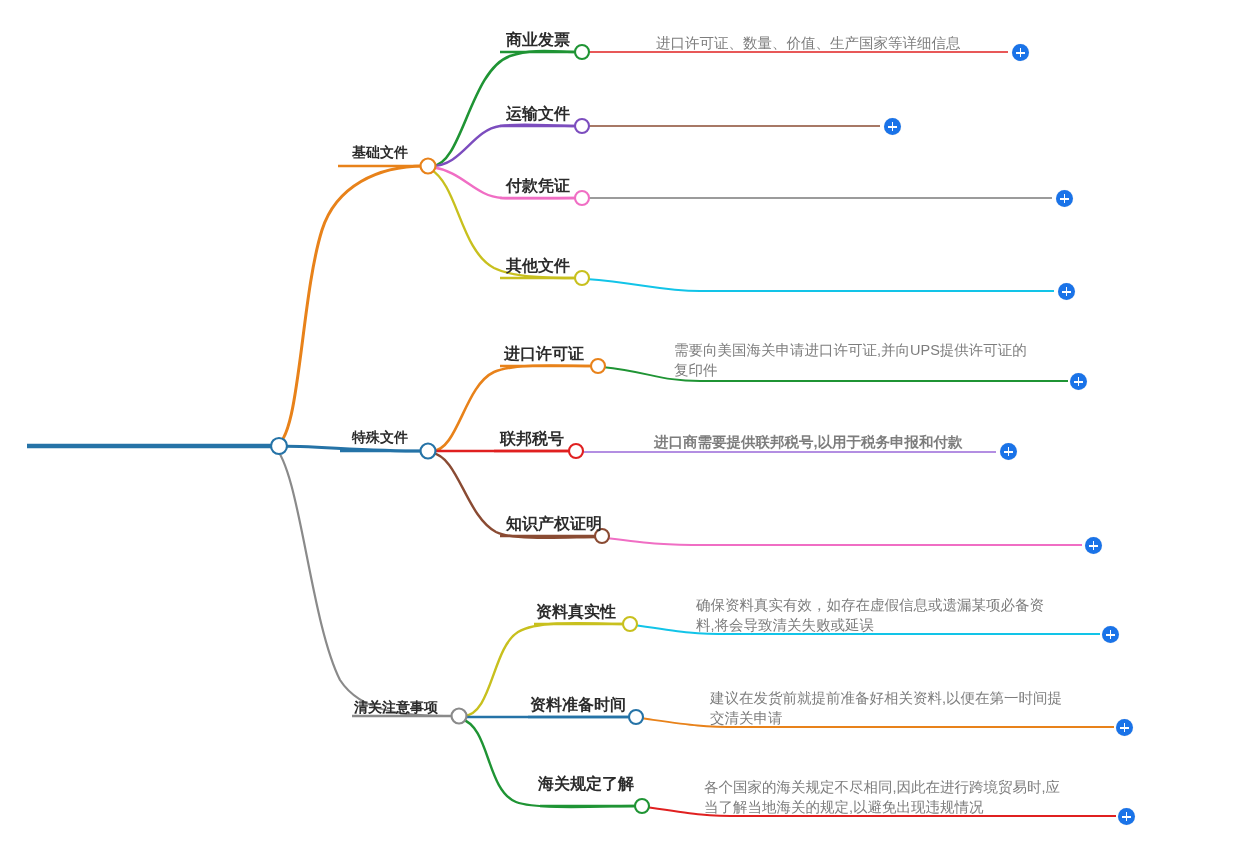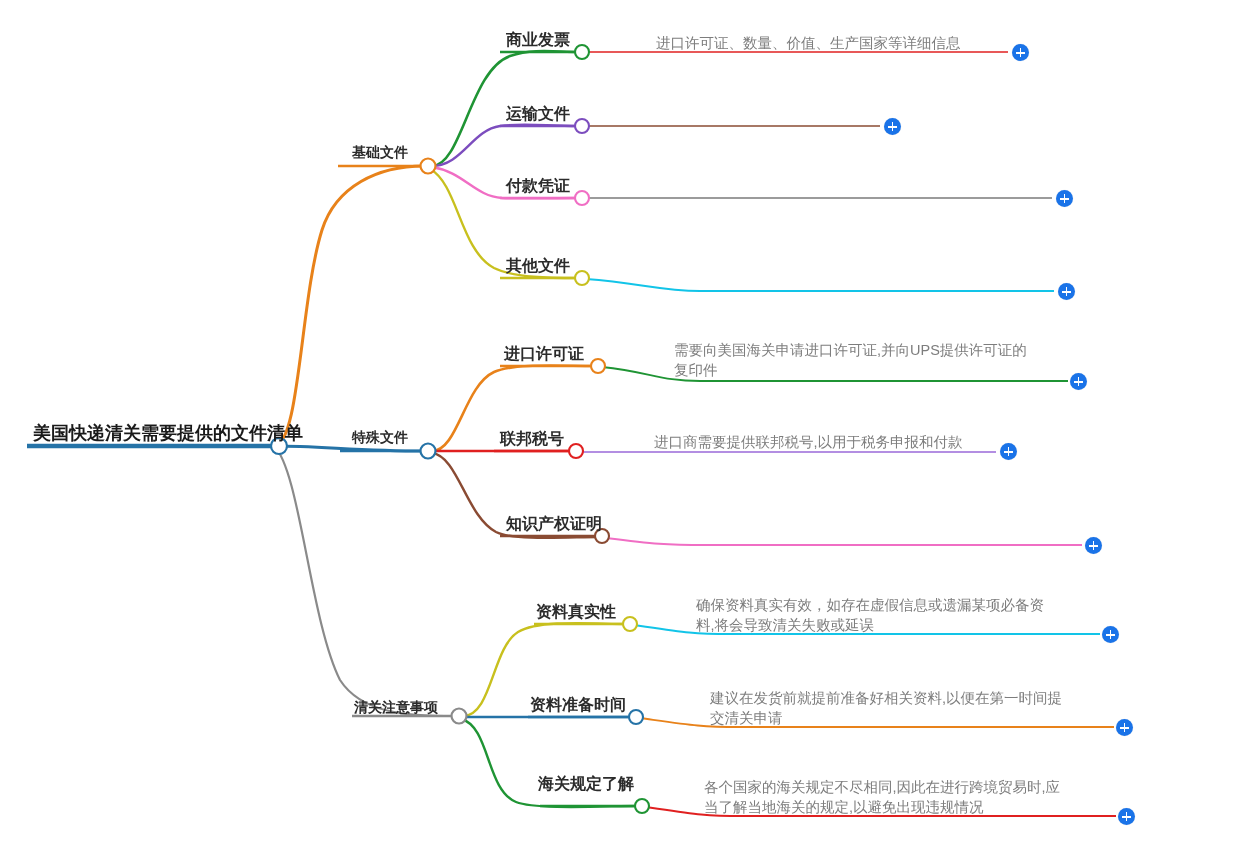--- a/index.html
+++ b/index.html
@@ -150,21 +150,20 @@
 
     <circle cx="598" cy="366" r="7" fill="#ffffff" stroke="#e8821a" stroke-width="2.1"></circle>
     <circle cx="576" cy="451" r="7" fill="#ffffff" stroke="#e02020" stroke-width="2.1"></circle>
     <circle cx="602" cy="536" r="7" fill="#ffffff" stroke="#8a4b33" stroke-width="2.1"></circle>
 
     <circle cx="630" cy="624" r="7" fill="#ffffff" stroke="#c8c01e" stroke-width="2.1"></circle>
     <circle cx="636" cy="717" r="7" fill="#ffffff" stroke="#2573a7" stroke-width="2.1"></circle>
     <circle cx="642" cy="806" r="7" fill="#ffffff" stroke="#1f9434" stroke-width="2.1"></circle>
   </svg>
 
-  <div class="node-label root-label" style="left:33px; top:424px;">美国快递清关需要提供的文件清单</div>
 
   <div class="node-label lvl1-label" style="left:352px; top:145px;">基础文件</div>
 
   <div class="node-label lvl1-label" style="left:352px; top:430px;">特殊文件</div>
 
   <div class="node-label lvl1-label" style="left:354px; top:700px;">清关注意事项</div>
 
   <div class="node-label lvl2-label" style="left:506px; top:32px;">商业发票</div>
   <div class="detail-text" style="left:656px; top:33px; width:380px;">进口许可证、数量、价值、生产国家等详细信息</div>
   <div class="plus-btn" style="left:1012px; top:44px;"></div>
@@ -177,21 +176,21 @@
 
   <div class="node-label lvl2-label" style="left:506px; top:258px;">其他文件</div>
   <div class="plus-btn" style="left:1058px; top:283px;"></div>
 
   <div class="node-label lvl2-label" style="left:504px; top:346px;">进口许可证</div>
   <div class="detail-text" style="left:674px; top:340px; width:390px;">需要向美国海关申请进口许可证,并向UPS提供许可证的
 复印件</div>
   <div class="plus-btn" style="left:1070px; top:373px;"></div>
 
   <div class="node-label lvl2-label" style="left:500px; top:431px;">联邦税号</div>
-  <div class="detail-text" style="left:654px; top:432px; width:360px;">进口商需要提供联邦税号,以用于税务申报和付款</div>
+  <div class="detail-text" style="left:654px; top:432px; width:360px;font-weight:bold;">进口商需要提供联邦税号,以用于税务申报和付款</div>
   <div class="plus-btn" style="left:1000px; top:443px;"></div>
 
   <div class="node-label lvl2-label" style="left:506px; top:516px;">知识产权证明</div>
   <div class="plus-btn" style="left:1085px; top:537px;"></div>
 
   <div class="node-label lvl2-label" style="left:536px; top:604px;">资料真实性</div>
   <div class="detail-text" style="left:696px; top:595px; width:400px;">确保资料真实有效，如存在虚假信息或遗漏某项必备资
 料,将会导致清关失败或延误</div>
   <div class="plus-btn" style="left:1102px; top:626px;"></div>
 

